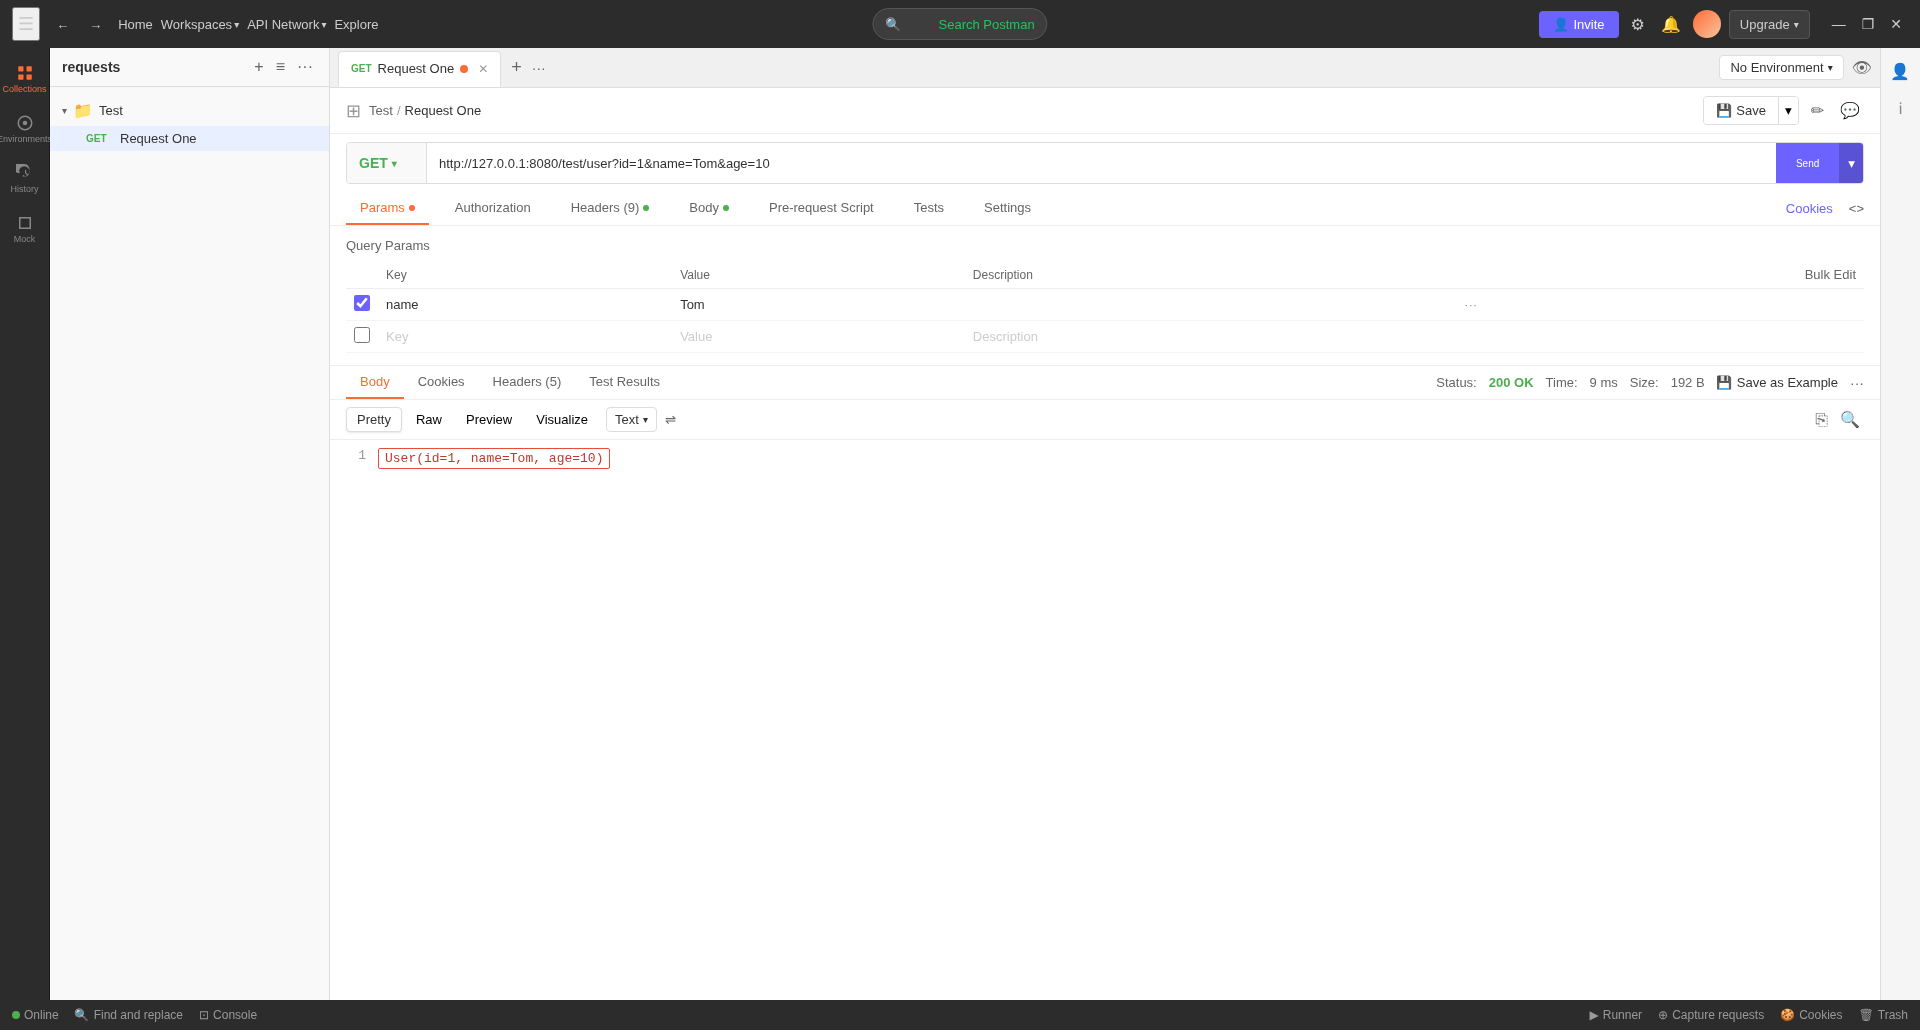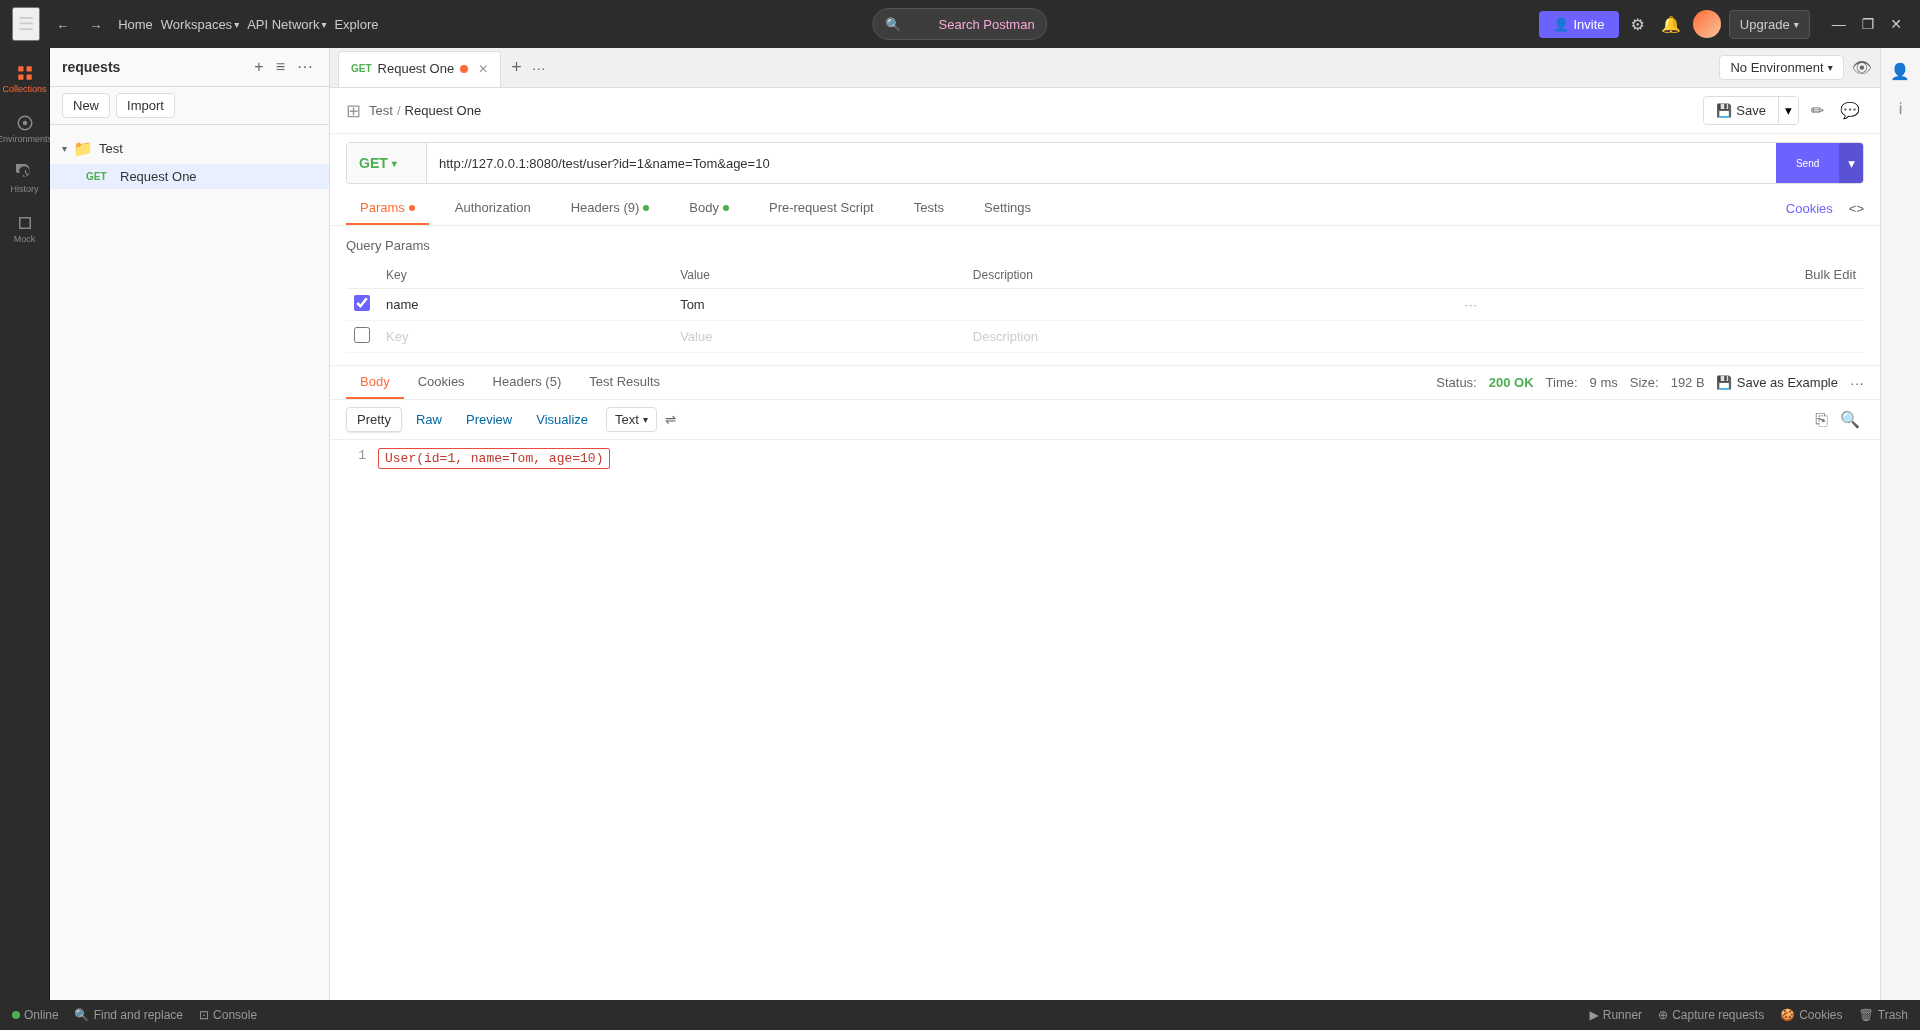--- a/index.html
+++ b/index.html
@@ -101,21 +101,21 @@
     .response-tabs-bar { display: flex; align-items: center; padding: 0 16px; border-bottom: 1px solid #eee; }
     .response-tab { padding: 8px 14px; cursor: pointer; font-size: 13px; color: #666; border-bottom: 2px solid transparent; }
     .response-tab.active { color: #ff6b35; border-bottom-color: #ff6b35; }
     .response-status { margin-left: auto; display: flex; align-items: center; gap: 12px; font-size: 13px; color: #666; }
     .status-ok { color: #4CAF50; font-weight: 600; }
     .save-example-btn { background: none; border: none; cursor: pointer; color: #333; font-size: 13px; display: flex; align-items: center; gap: 4px; }
     .response-more { background: none; border: none; cursor: pointer; color: #666; font-size: 14px; }
 
     
     .format-bar { display: flex; align-items: center; padding: 6px 16px; gap: 4px; border-bottom: 1px solid #eee; }
-    .format-btn { background: none; border: none; cursor: pointer; padding: 4px 10px; border-radius: 4px; font-size: 13px; color: #0369a1; }
+    .format-btn { background: none; border: none; cursor: pointer; padding: 4px 10px; border-radius: 4px; font-size: 13px; color: #000000; }
     .format-btn.active { background: #fff; border: 1px solid #ddd; color: #333; box-shadow: 0 1px 2px rgba(0,0,0,0.1); }
     .format-select { display: flex; align-items: center; gap: 4px; background: #fff; border: 1px solid #ddd; border-radius: 4px; padding: 4px 8px; cursor: pointer; font-size: 13px; color: #333; margin-left: 4px; }
     .format-icon { background: none; border: none; cursor: pointer; color: #666; padding: 4px; }
     .response-icons { margin-left: auto; display: flex; gap: 4px; }
     .resp-icon-btn { background: none; border: none; cursor: pointer; color: #666; font-size: 16px; padding: 4px; }
 
     
     .response-body { flex: 1; overflow: auto; padding: 8px 16px; background: #fff; }
     .response-line { display: flex; gap: 12px; font-family: 'Courier New', monospace; font-size: 13px; }
     .line-num { color: #999; min-width: 20px; text-align: right; user-select: none; }
@@ -149,21 +149,21 @@
     <span style="font-size:10px;">▾</span>
   </div>
   <div class="topbar-api" style="color:#ccc;cursor:pointer;display:flex;align-items:center;gap:2px;">
     <span>API Network</span>
     <span style="font-size:10px;">▾</span>
   </div>
   <button style="background:none;border:none;color:#ccc;cursor:pointer;font-size:13px;">Explore</button>
 
   <div class="search-bar" style="margin: 0 auto; position: absolute; left: 50%; transform: translateX(-50%);">
     <span style="color:#999;">🔍</span>
-    <span style="color:#f9a8d4;margin-left:29px;">Search Postman</span>
+    <span style="color:#22c55e;margin-left:29px;">Search Postman</span>
   </div>
 
   <div class="topbar-right">
     <button class="invite-btn">
       <span>👤</span>
       <span>Invite</span>
     </button>
     <button class="topbar-icon-btn">⚙</button>
     <button class="topbar-icon-btn">🔔</button>
     <div class="avatar"></div>
@@ -214,24 +214,20 @@
   </div>
 
   <div class="left-panel">
     <div class="left-panel-header">
       <span class="workspace-name">requests</span>
       <div class="panel-actions">
         <button class="panel-action-btn">+</button>
         <button class="panel-action-btn">≡</button>
         <button class="panel-action-btn">···</button>
       </div>
-    </div>
-    <div style="display:flex; padding: 6px 12px; gap:6px; border-bottom: 1px solid #ddd;">
-      <button class="new-btn">New</button>
-      <button class="import-btn">Import</button>
     </div>
     <div class="collections-area">
       <div class="collection-item">
         <span class="arrow">▾</span>
         <span style="font-size:16px;">📁</span>
         <span class="collection-name">Test</span>
       </div>
       <div class="sub-item">
         <span class="method-badge get">GET</span>
         <span>Request One</span>

